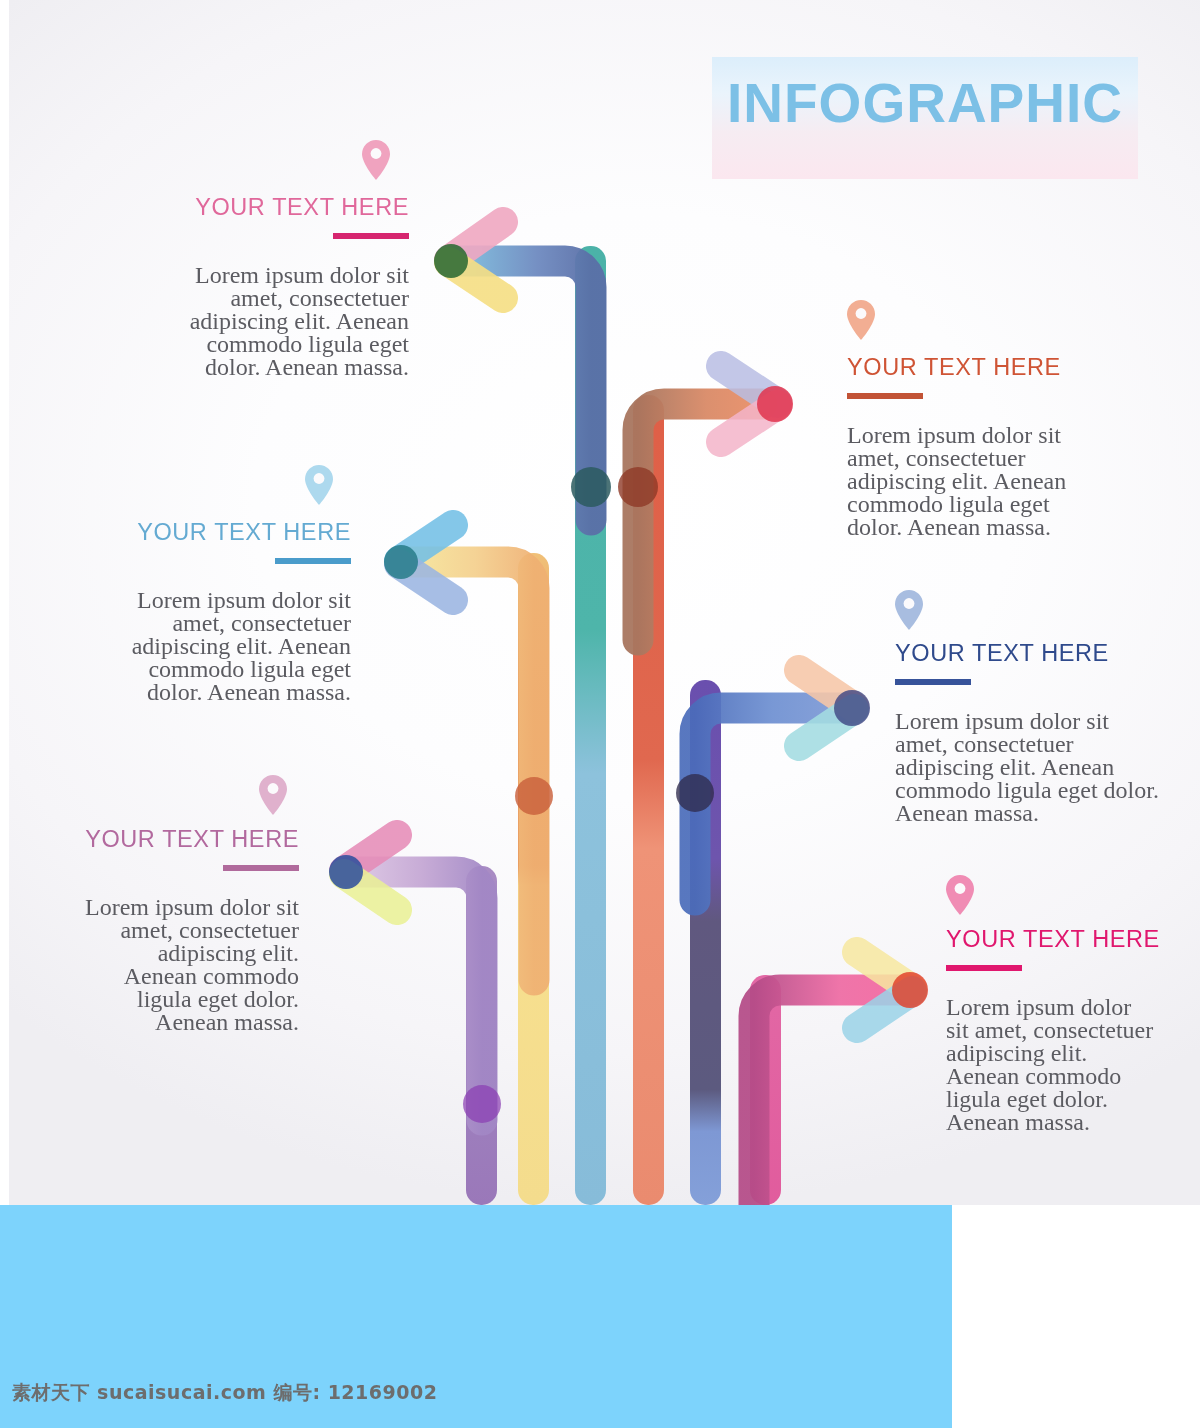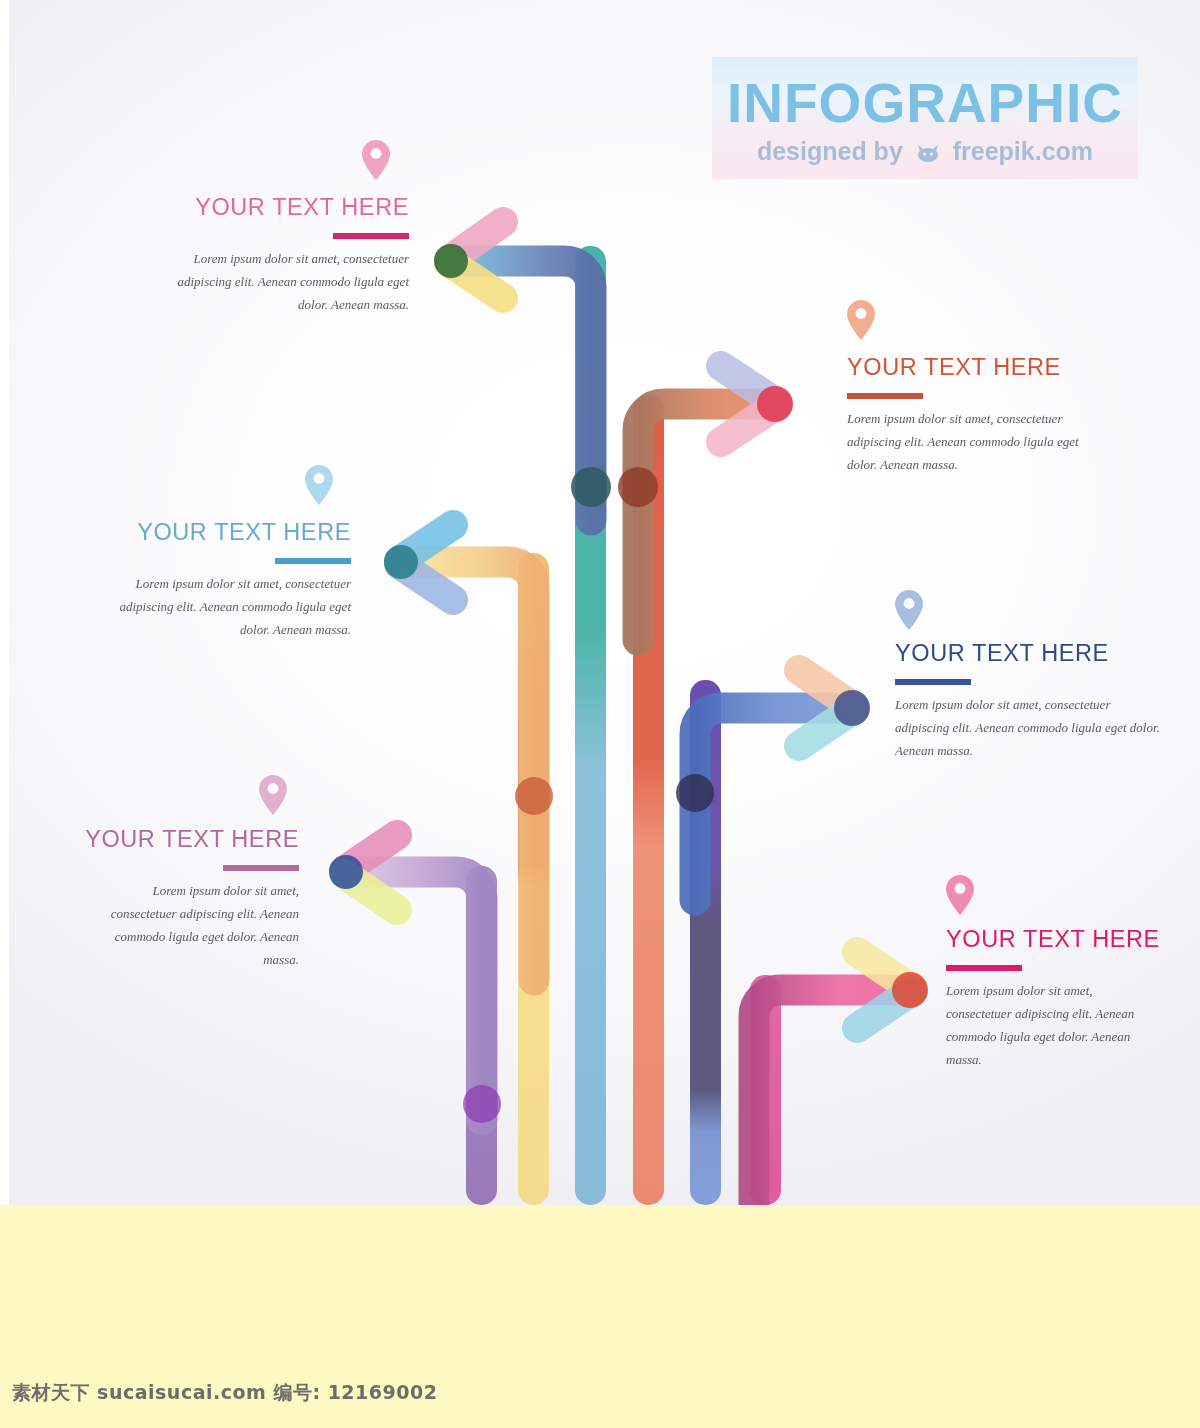--- a/index.html
+++ b/index.html
@@ -51,34 +51,33 @@
   .block .pin { position:absolute; width:28px; height:40px; }
   .block h3 {
     font-size:23.5px; font-weight:normal; letter-spacing:0.6px;
     font-family:"Liberation Sans", sans-serif;
     white-space:nowrap;
     line-height:1;
   }
   .block .rule { height:6px; width:76px; margin-top:13px; }
   .block p {
     font-family:"Liberation Serif", serif;
-    font-size:13px;
+    font-size:24px;
     line-height:23px;
     color:#5b5b61;
-    margin-top:8px;
-    font-style:italic;
+    margin-top:25px;
   }
   .block.right { text-align:left; }
   .block.left  { text-align:right; }
   .block.left .rule { margin-left:auto; }
 
   
   #footer {
-    position:absolute; left:0; top:1205px; width:1200px; height:223px;
-    background:#fef9c3;
+    position:absolute; left:0; top:1205px; width:952px; height:223px;
+    background:#7dd3fc;
   }
   #watermark {
     position:absolute; left:12px; bottom:22px;
     font-family:"DejaVu Sans", sans-serif;
     font-size:19px; font-weight:bold; color:#6d6d6d;
     letter-spacing:0.5px; white-space:nowrap;
   }
 </style>
 </head>
 <body>
@@ -251,33 +250,20 @@
     </g>
     <g>
       <line x1="848" y1="952" x2="903" y2="989" stroke="#f7e8a0" stroke-width="30" stroke-linecap="round" opacity="0.85"></line>
       <line x1="848" y1="1028" x2="903" y2="991" stroke="#9bd4e8" stroke-width="30" stroke-linecap="round" opacity="0.85"></line>
       <circle cx="901" cy="990" r="18" fill="#e03f2a" opacity="0.82"></circle>
     </g>
   </svg>
 
   <div class="freepik-badge">
     <div class="fp-title">INFOGRAPHIC</div>
-    <div class="fp-sub">
-      <span>designed by</span>
-      <span class="fp-logo">
-        <svg viewBox="0 0 26 20" width="26" height="20">
-          <ellipse cx="13" cy="12" rx="10" ry="7" fill="#a6bdd6"></ellipse>
-          <path d="M5 8 L3 2 L8 6 Z" fill="#a6bdd6"></path>
-          <path d="M21 8 L23 2 L18 6 Z" fill="#a6bdd6"></path>
-          <circle cx="9.5" cy="11" r="1.6" fill="#eef4fa"></circle>
-          <circle cx="16.5" cy="11" r="1.6" fill="#eef4fa"></circle>
-        </svg>
-      </span>
-      <span>freepik.com</span>
-    </div>
   </div>
 
   <div class="block left" id="b1" style="left:150px; top:140px; width:250px;">
     <span class="pin" style="left:203px; top:0px;">
       <svg viewBox="0 0 28 40" width="28" height="40">
         <path d="M14 0 C6.3 0 0 6.3 0 14 C0 24 14 40 14 40 C14 40 28 24 28 14 C28 6.3 21.7 0 14 0 Z" fill="#f0a3bf"></path>
         <circle cx="14" cy="13.5" r="5.4" fill="#fbfafc"></circle>
       </svg>
     </span>
     <h3 style="color:#e0689b; margin-top:56px;">YOUR TEXT HERE</h3>

